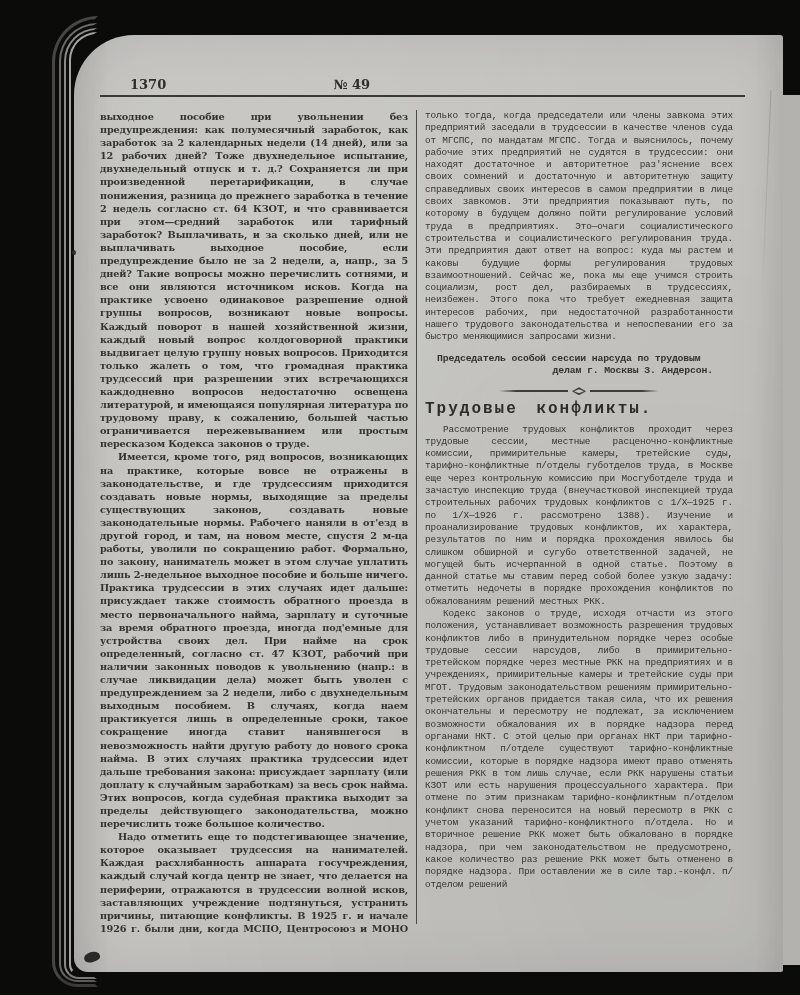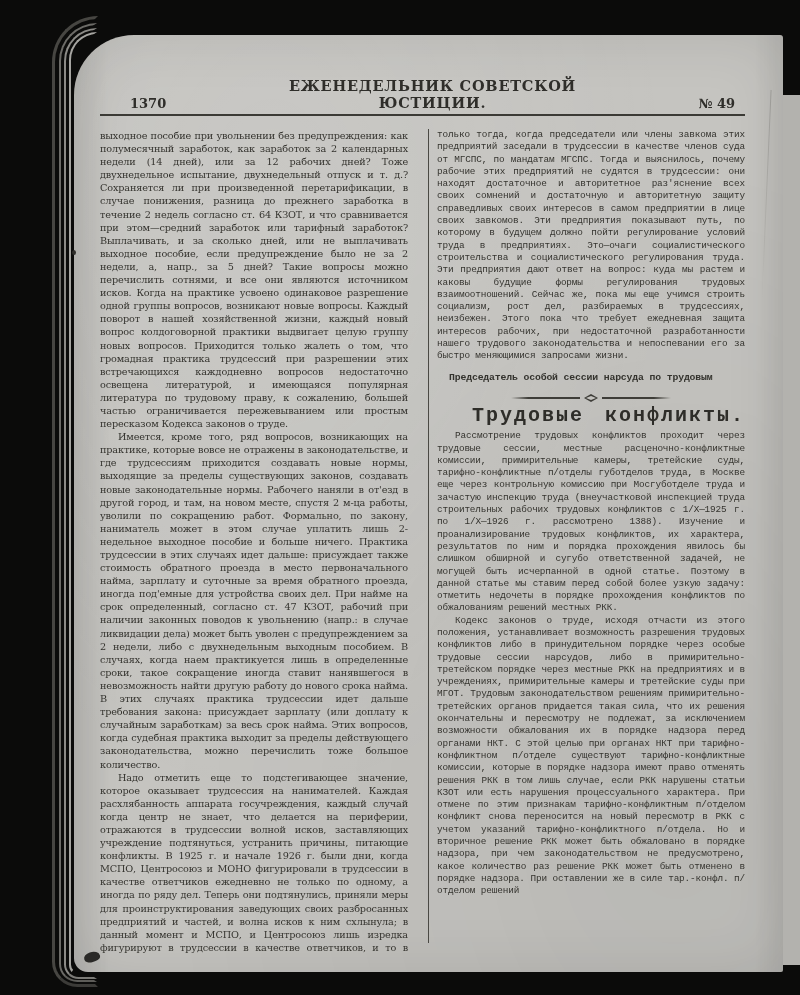--- a/index.html
+++ b/index.html
@@ -54,81 +54,81 @@
   .page-inner { position: absolute; left: 26px; right: 38px; top: 42px; bottom: 18px; color: #34332e; }
 
   .header { display: flex; align-items: flex-end; font-weight: bold; color: #2f2e2a; }
   .page-num   { width: 120px; font-size: 13px; padding-left: 30px; }
   .journal-title { flex: 1; text-align: center; font-size: 14.5px; letter-spacing: 0.8px; }
   .issue-num  { width: 120px; text-align: right; font-size: 13px; padding-right: 10px; }
   .header-rule { border-bottom: 2px solid #3b3a35; margin-top: 3px; }
 
   .columns { display: flex; margin-top: 13px; height: 824px; overflow: hidden; }
   .col { width: 308px; text-align: justify; font-size: 9.7px; line-height: 13.1px; letter-spacing: -0.15px; }
-  .col.left { margin-right: 20px; }
+  .col.left { margin-right: 8px; font-weight: bold; }
   .col.right { margin-left: 8px; font-size: 9.4px; line-height: 12.3px; font-family: Liberation Mono, monospace; }
   .col-divider { width: 1px; background: #4a4944; height: 814px; flex: none; }
 
   p { margin: 0; text-indent: 18px; }
   p.cont { text-indent: 0; }
 
   .signature { font-weight: bold; margin-top: 9px; font-size: 9.8px; }
   .sig1 { padding-left: 12px; text-align: left; }
   .sig2 { text-align: right; padding-right: 20px; }
 
   .ornament { display: flex; align-items: center; justify-content: center; width: 160px; margin: 10px auto 2px; gap: 4px; }
   .orn-line { flex: 1; height: 2px; background: #3e3d38; }
   .orn-line.l { background: linear-gradient(90deg, transparent, #3e3d38 25%); }
   .orn-line.r { background: linear-gradient(270deg, transparent, #3e3d38 25%); }
   .diamond { position: relative; width: 14px; height: 8px; background: #3e3d38; flex: none;
     clip-path: polygon(50% 0, 100% 50%, 50% 100%, 0 50%); }
   .diamond::after { content: ""; position: absolute; inset: 2px; background: #c5c4c0;
     clip-path: polygon(50% 0, 100% 50%, 50% 100%, 0 50%); }
 
-  h2.article-title { margin: 8px 0 8px; text-align: right; font-size: 20px; font-weight: bold;
+  h2.article-title { margin: 8px 0 8px; text-align: left; font-size: 16px; font-weight: bold;
     letter-spacing: 2px; word-spacing: 7px; color: #2e2d29; text-indent: 0; }
 </style>
 </head>
 <body>
 
 <div class="scan">
   <div class="stack-line s1"></div>
   <div class="stack-line s2"></div>
   <div class="stack-line s3"></div>
   <div class="stack-line s4"></div>
   <div class="page-edge-right-line"></div>
   <div class="page-edge-right"></div>
 
   <div class="page">
     <div class="fold-line"></div>
     <div class="page-inner">
 
       <div class="header">
         <div class="page-num">1370</div>
-        <div class="journal-title">ЕЖЕНЕДЕЛЬНИК СОВЕТСКОЙ ЮСТИЦИИ.</div>
         <div class="issue-num">№ 49</div>
       </div>
       <div class="header-rule"></div>
 
       <div class="columns">
 
         <div class="col left">
           <p class="cont">выходное пособие при увольнении без предупреждения: как полумесячный заработок, как заработок за 2 календарных недели (14 дней), или за 12 рабочих дней? Тоже двухнедельное испытание, двухнедельный отпуск и т. д.? Сохраняется ли при произведенной перетарификации, в случае понижения, разница до прежнего заработка в течение 2 недель согласно ст. 64 КЗОТ, и что сравнивается при этом—средний заработок или тарифный заработок? Выплачивать, и за сколько дней, или не выплачивать выходное пособие, если предупреждение было не за 2 недели, а, напр., за 5 дней? Такие вопросы можно перечислить сотнями, и все они являются источником исков. Когда на практике усвоено одинаковое разрешение одной группы вопросов, возникают новые вопросы. Каждый поворот в нашей хозяйственной жизни, каждый новый вопрос колдоговорной практики выдвигает целую группу новых вопросов. Приходится только жалеть о том, что громадная практика трудсессий при разрешении этих встречающихся каждодневно вопросов недостаточно освещена литературой, и имеющаяся популярная литература по трудовому праву, к сожалению, большей частью ограничивается пережевыванием или простым пересказом Кодекса законов о труде.</p>
           <p>Имеется, кроме того, ряд вопросов, возникающих на практике, которые вовсе не отражены в законодательстве, и где трудсессиям приходится создавать новые нормы, выходящие за пределы существующих законов, создавать новые законодательные нормы. Рабочего наняли в от'езд в другой город, и там, на новом месте, спустя 2 м-ца работы, уволили по сокращению работ. Формально, по закону, наниматель может в этом случае уплатить лишь 2-недельное выходное пособие и больше ничего. Практика трудсессии в этих случаях идет дальше: присуждает также стоимость обратного проезда в место первоначального найма, зарплату и суточные за время обратного проезда, иногда под'емные для устройства своих дел. При найме на срок определенный, согласно ст. 47 КЗОТ, рабочий при наличии законных поводов к увольнению (напр.: в случае ликвидации дела) может быть уволен с предупреждением за 2 недели, либо с двухнедельным выходным пособием. В случаях, когда наем практикуется лишь в определенные сроки, такое сокращение иногда ставит нанявшегося в невозможность найти другую работу до нового срока найма. В этих случаях практика трудсессии идет дальше требования закона: присуждает зарплату (или доплату к случайным заработкам) за весь срок найма. Этих вопросов, когда судебная практика выходит за пределы действующего законодательства, можно перечислить тоже большое количество.</p>
           <p>Надо отметить еще то подстегивающее значение, которое оказывает трудсессия на нанимателей. Каждая расхлябанность аппарата госучреждения, каждый случай когда центр не знает, что делается на периферии, отражаются в трудсессии волной исков, заставляющих учреждение подтянуться, устранить причины, питающие конфликты. В 1925 г. и начале 1926 г. были дни, когда МСПО, Центросоюз и МОНО фигурировали в трудсессии в качестве ответчиков ежедневно не только по одному, а иногда по ряду дел. Теперь они подтянулись, приняли меры для проинструктирования заведующих своих разбросанных предприятий и частей, и волна исков к ним схлынула; в данный момент и МСПО, и Центросоюз лишь изредка фигурируют в трудсессии в качестве ответчиков, и то в единичных делах, и число дел к МОНО значительно сократилось.</p>
 
         </div>
 
         <div class="col-divider"></div>
 
         <div class="col right">
           <p class="cont">только тогда, когда председатели или члены завкома этих предприятий заседали в трудсессии в качестве членов суда от МГСПС, по мандатам МГСПС. Тогда и выяснилось, почему рабочие этих предприятий не судятся в трудсессии: они находят достаточное и авторитетное раз'яснение всех своих сомнений и достаточную и авторитетную защиту справедливых своих интересов в самом предприятии в лице своих завкомов. Эти предприятия показывают путь, по которому в будущем должно пойти регулирование условий труда в предприятиях. Это—очаги социалистического строительства и социалистического регулирования труда. Эти предприятия дают ответ на вопрос: куда мы растем и каковы будущие формы регулирования трудовых взаимоотношений. Сейчас же, пока мы еще учимся строить социализм, рост дел, разбираемых в трудсессиях, неизбежен. Этого пока что требует ежедневная защита интересов рабочих, при недостаточной разработанности нашего трудового законодательства и непоспевании его за быстро меняющимися запросами жизни.</p>
 
           <div class="signature">
             <div class="sig1">Председатель особой сессии нарсуда по трудовым</div>
+            <div class="sig2"><span>делам г. Москвы </span><span>З. Андерсон.</span></div>
           </div>
 
           <div class="ornament">
             <span class="orn-line l"></span>
             <span class="diamond"></span>
             <span class="orn-line r"></span>
           </div>
 
           <h2 class="article-title">Трудовые конфликты.</h2>
 

